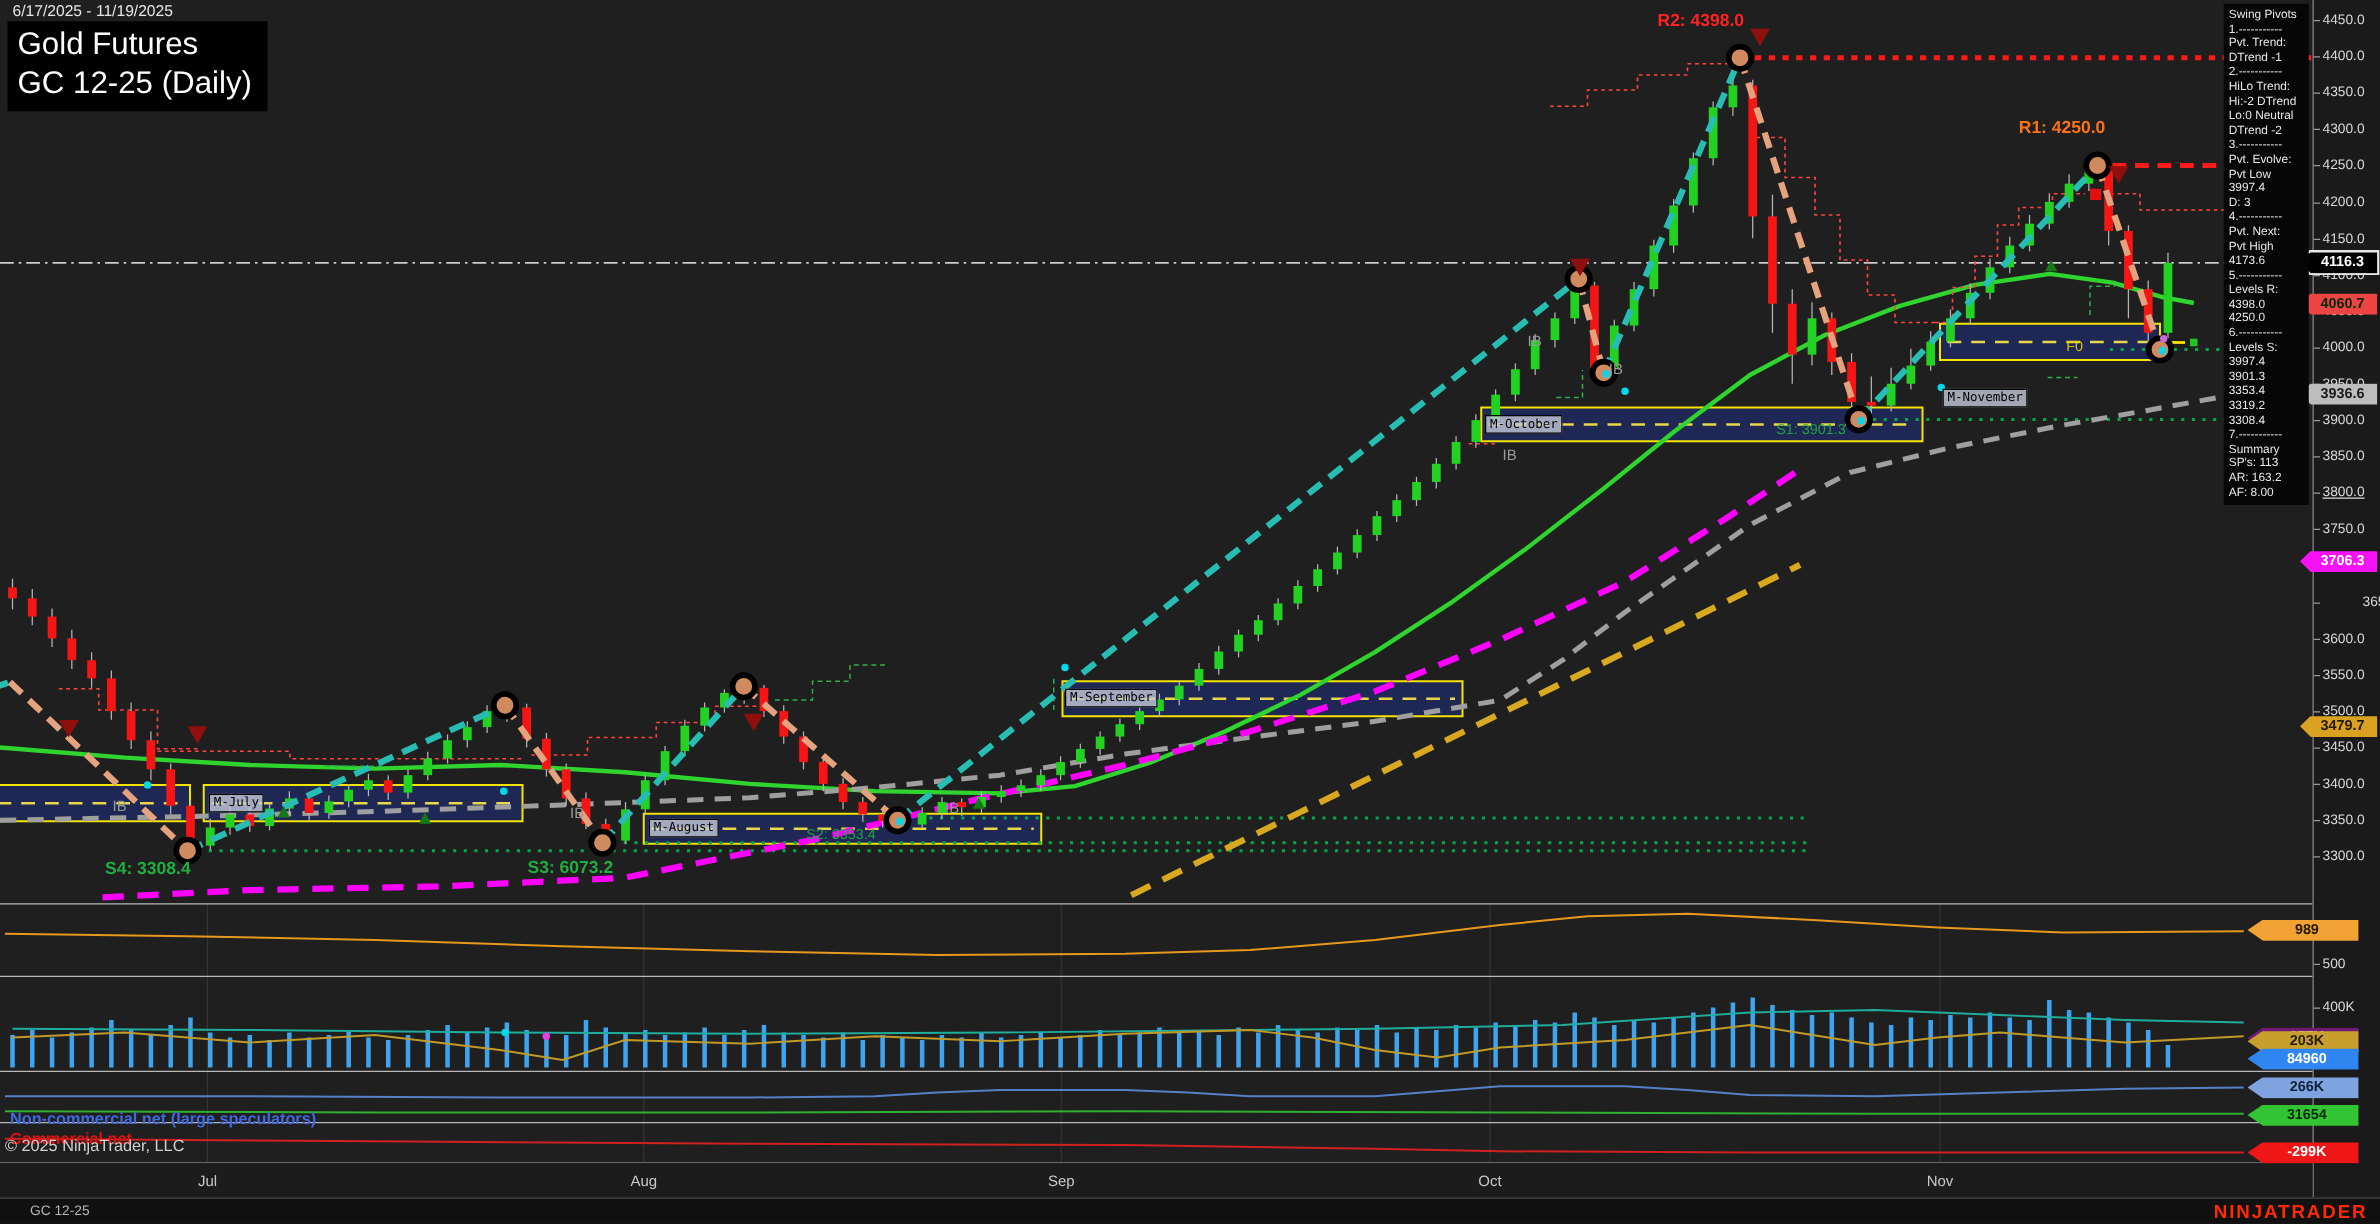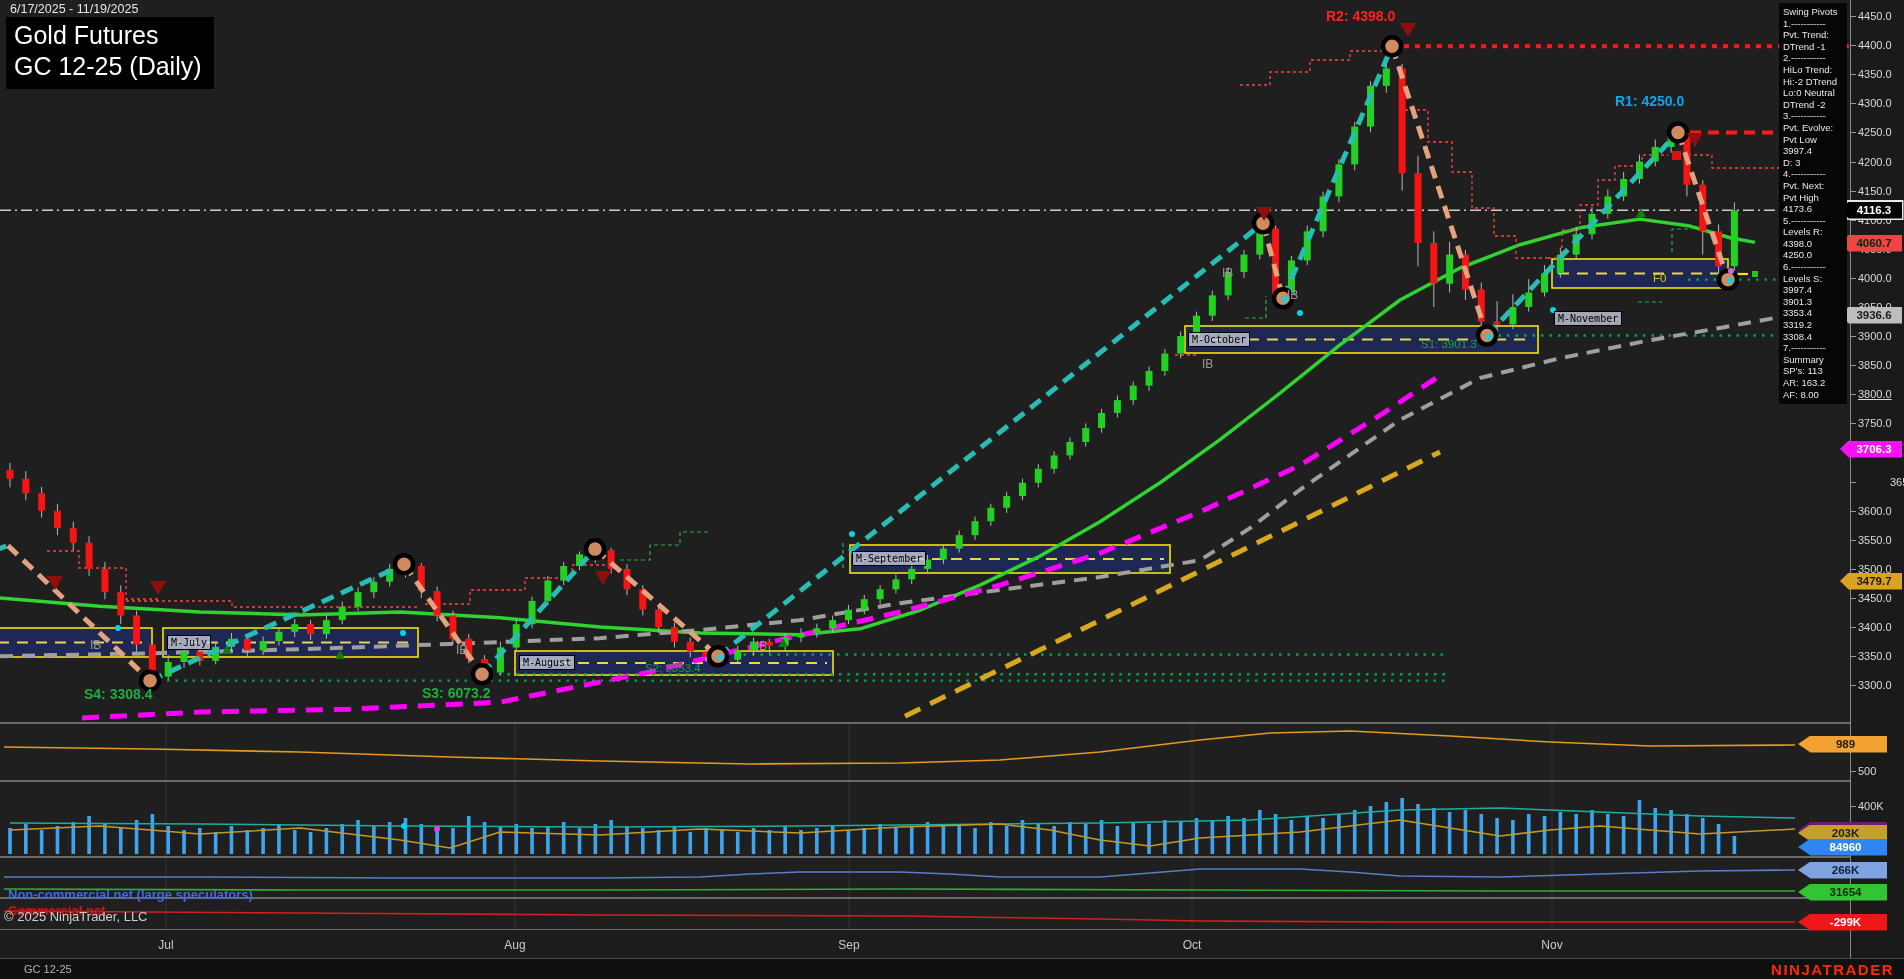--- a/index.html
+++ b/index.html
@@ -491,21 +491,21 @@
       <div class="chip" style="left:519px;top:655px;pointer-events:auto;">M-August</div>
       <div class="chip" style="left:852px;top:551px;pointer-events:auto;">M-September</div>
       <div class="chip" style="left:1188px;top:331.5px;pointer-events:auto;">M-October</div>
       <div class="chip" style="left:1554px;top:265.5px;pointer-events:auto;margin-top:45px;">M-November</div>
       <div class="note" style="left:645px;top:662px;color:#1fae3f;">S2: 3353.4</div>
       <div class="note" style="left:1421px;top:338px;color:#1fae3f;">S1: 3901.3</div>
       <div class="note" style="left:1653px;top:272px;color:#e8d400;">F0</div>
       <div class="srlab" style="left:84px;top:686px;color:#1fae3f;">S4: 3308.4</div>
       <div class="srlab" style="left:422px;top:685px;color:#1fae3f;">S3: 6073.2</div>
       <div class="srlab" style="left:1326px;top:8px;color:#ff2222;">R2: 4398.0</div>
-      <div class="srlab" style="left:1615px;top:93px;color:#0ea5e9;">R1: 4250.0</div>
+      <div class="srlab" style="left:1615px;top:93px;color:#f97316;">R1: 4250.0</div>
       <div class="ib" style="left:90px;top:638px;">IB</div>
       <div class="ib" style="left:456px;top:643px;">IB</div>
       <div class="ib" style="left:756px;top:639px;">IB</div>
       <div class="ib" style="left:1222px;top:266px;">IB</div>
       <div class="ib" style="left:1202px;top:357px;">IB</div>
       <div class="ib" style="left:1287px;top:288px;">IB</div>
       <div class="tag-border" style="left:1838.5px;top:200px;width:65px;height:20px;background:#e8e8e8;"></div>
       <div class="tag" style="left:1840px;top:201.5px;width:62px;background:#000000;color:#ffffff;">4116.3</div>
       <div class="tag" style="left:1840px;top:234.5px;width:62px;background:#ef4444;color:#062806;">4060.7</div>
       <div class="tag" style="left:1840px;top:306.5px;width:62px;background:#bdbdbd;color:#1a1a1a;">3936.6</div>

